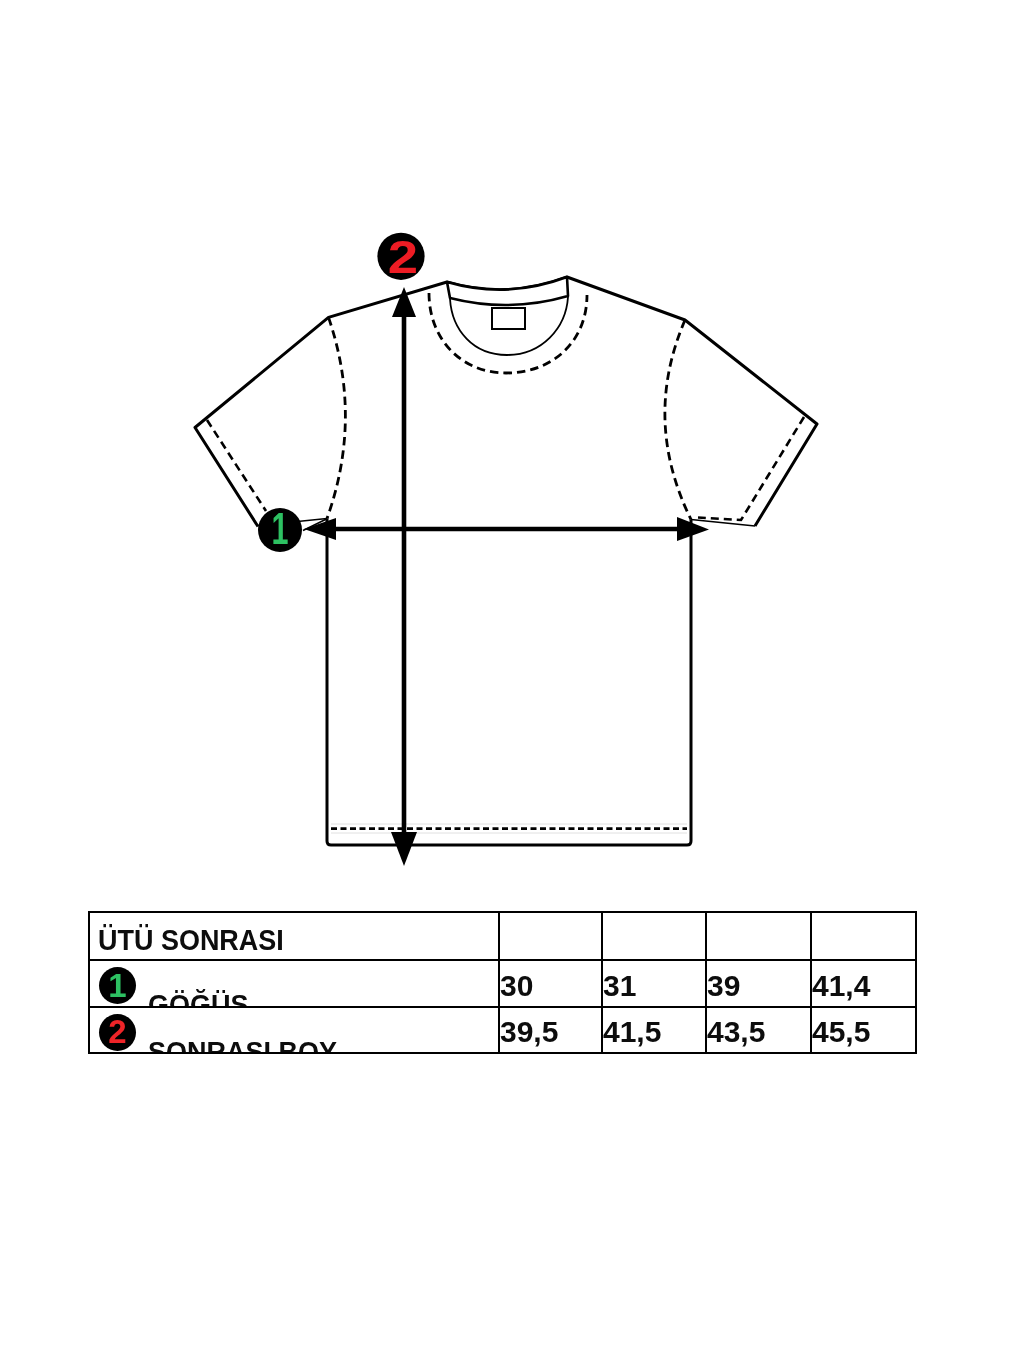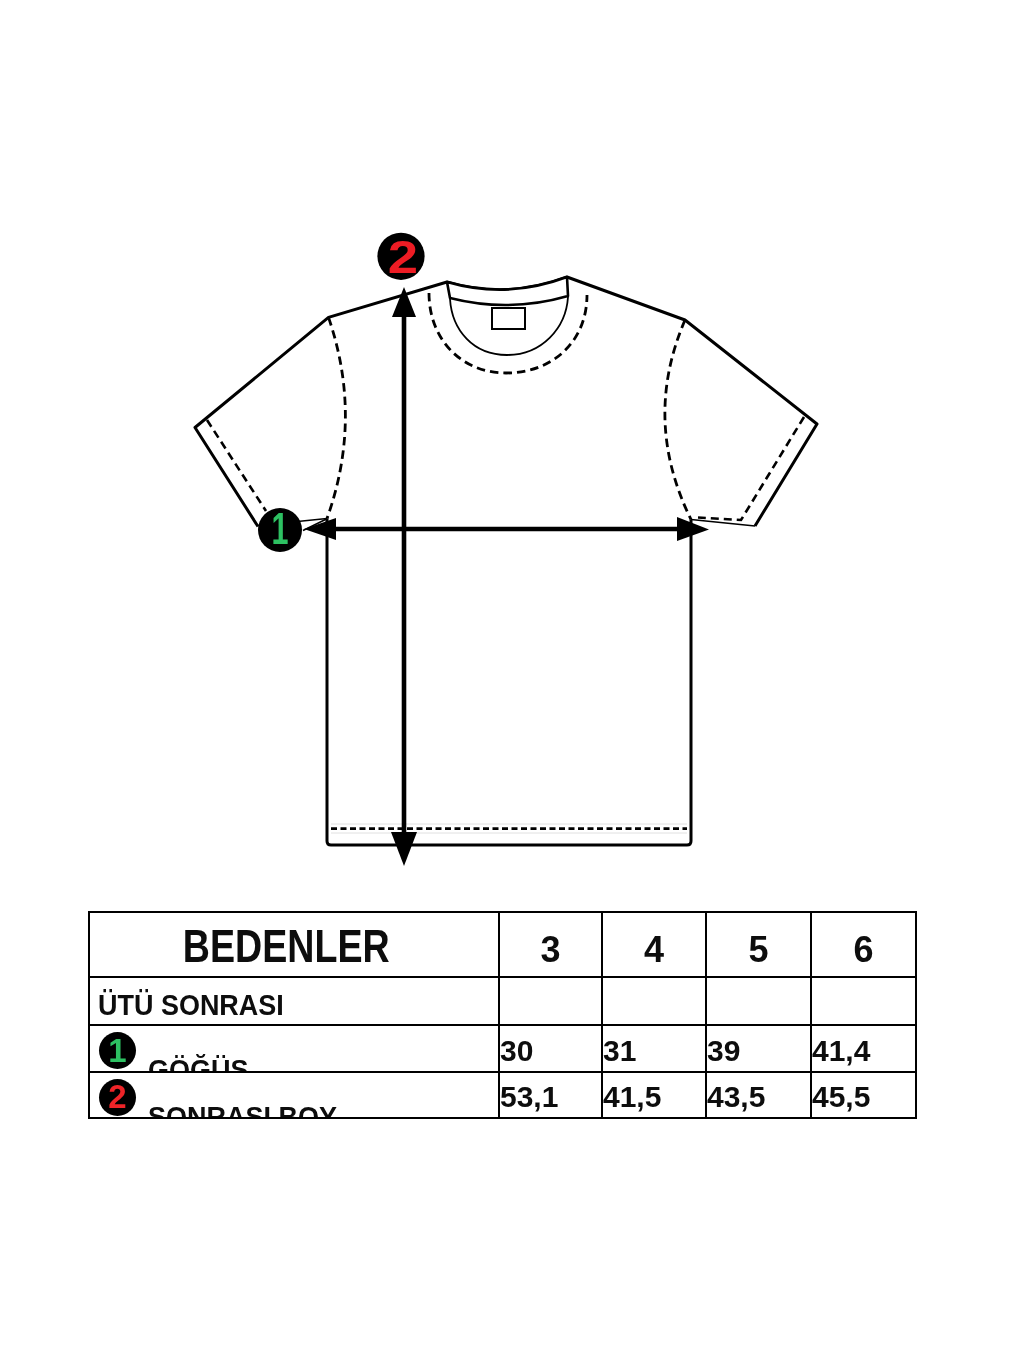--- a/index.html
+++ b/index.html
@@ -73,27 +73,20 @@
 
 <table>
   <colgroup>
     <col style="width:410px">
       <col style="width:103px">
       <col style="width:104px">
       <col style="width:105px">
       <col style="width:105px">
   </colgroup>
   <tbody>
-      <tr style="height:65px;">
-    <td class="hdr"><span>BEDENLER</span></td>
-    <td class="num"><span>3</span></td>
-    <td class="num"><span>4</span></td>
-    <td class="num"><span>5</span></td>
-    <td class="num"><span>6</span></td>
-  </tr>
   <tr style="height:48px;">
     <td class="utu"><span>ÜTÜ SONRASI</span></td>
     <td></td>
         <td></td>
         <td></td>
         <td></td>
   </tr>
   <tr style="height:47px;">
     <td class="lab">
           <div class="rowlab">
@@ -110,19 +103,19 @@
   </tr>
   <tr style="height:46px;">
     <td class="lab">
           <div class="rowlab">
             <span class="badge">
               <span class="r">2</span>
             </span>
             <span class="txt">SONRASI BOY</span>
           </div>
         </td>
-    <td class="dat"><span>53,1</span></td>
+    <td class="dat"><span>39,5</span></td>
     <td class="dat"><span>41,5</span></td>
     <td class="dat"><span>43,5</span></td>
     <td class="dat"><span>45,5</span></td>
   </tr>
 </tbody>
   </table>
 
 </body></html>

